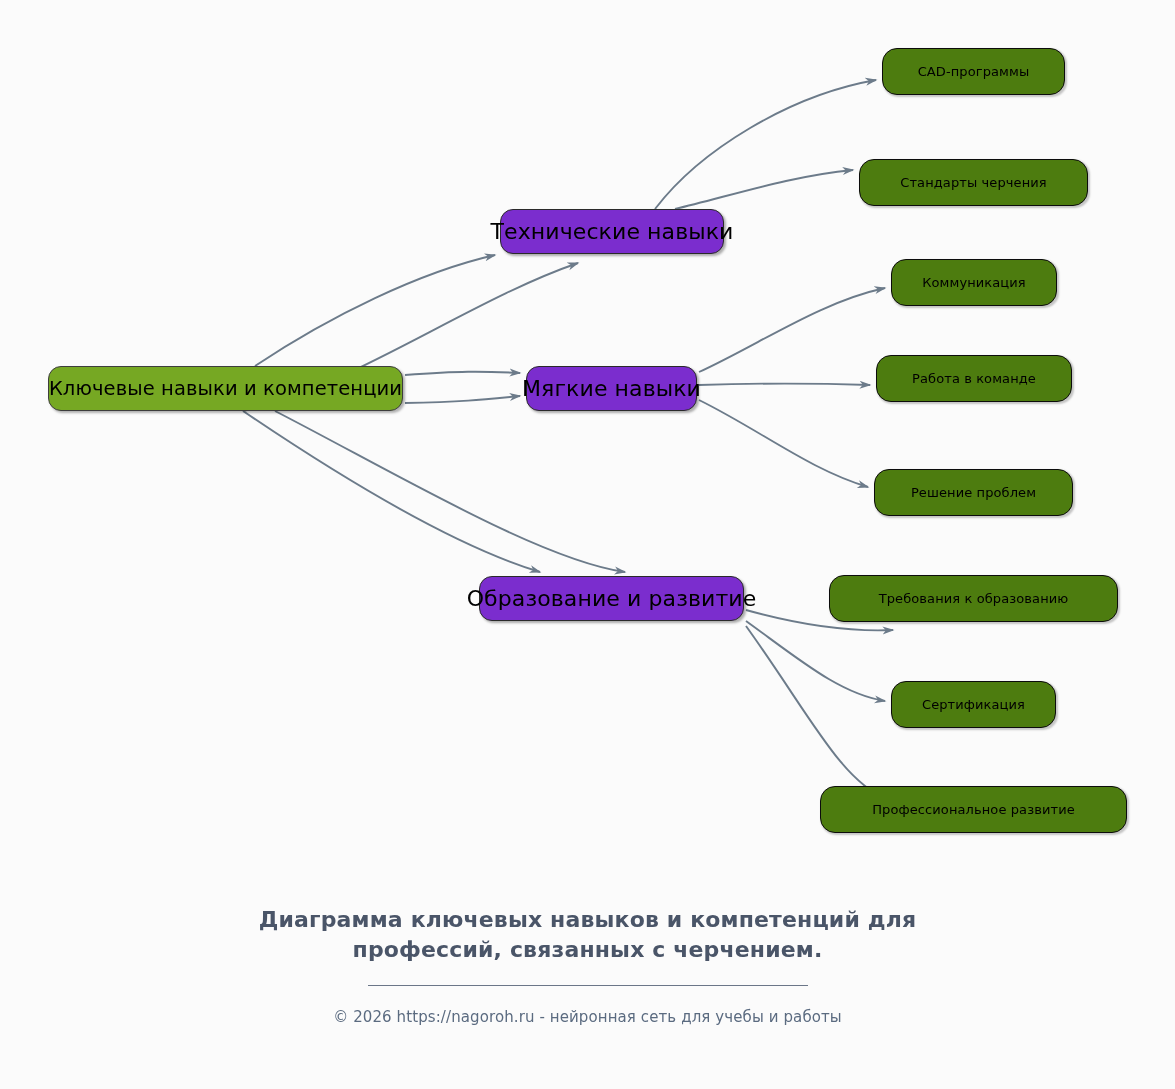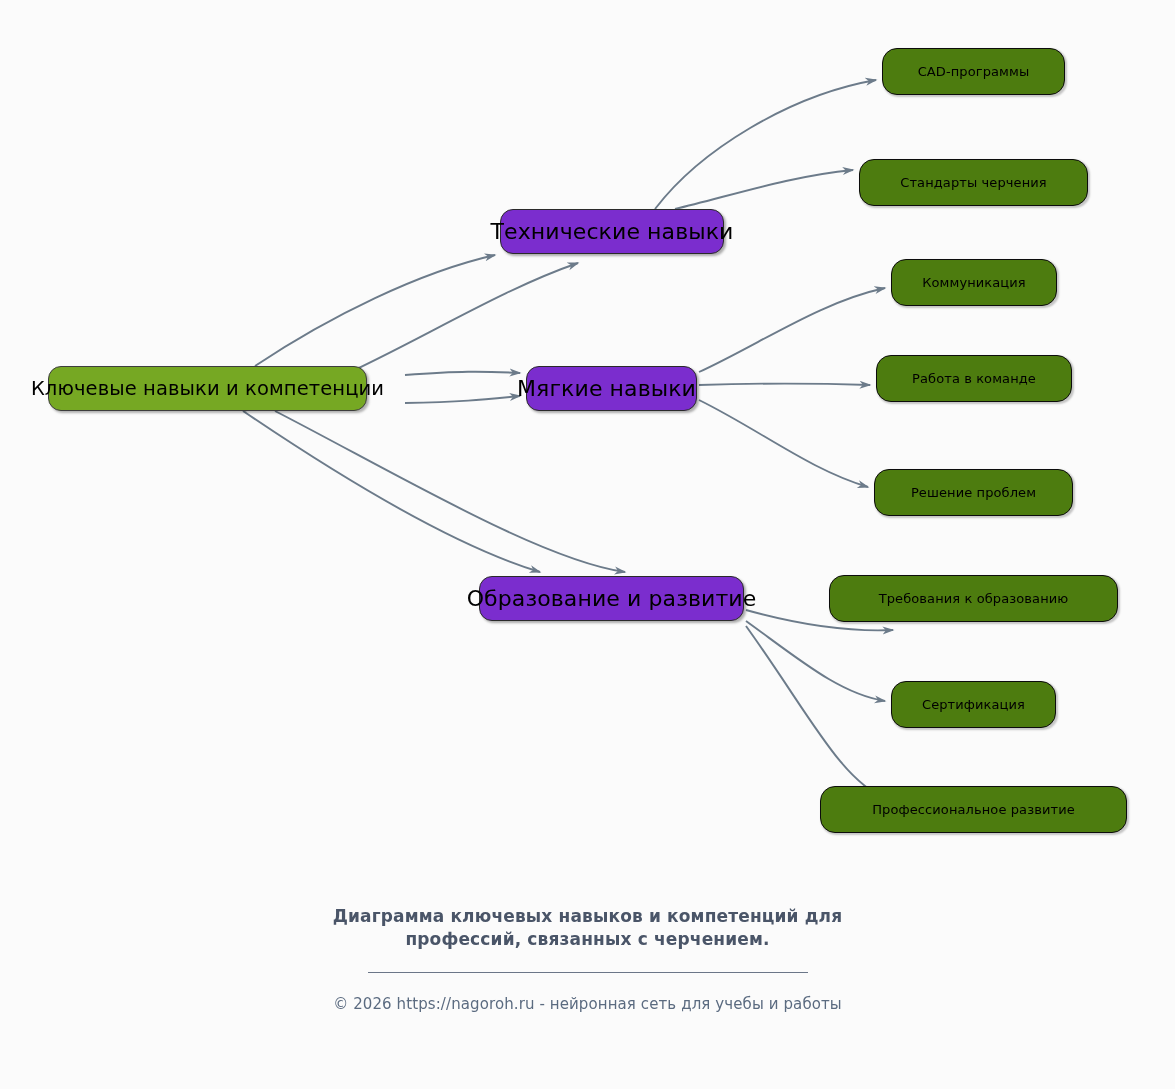--- a/index.html
+++ b/index.html
@@ -70,21 +70,21 @@
 
   #footer {
     position: absolute;
     left: 0;
     top: 905px;
     width: 1175px;
     text-align: center;
   }
 
   .caption {
-    font-size: 17px;
+    font-size: 22px;
     font-weight: bold;
     color: #4a5568;
     line-height: 1.35;
     letter-spacing: 0.15px;
   }
 
   .footer-rule {
     width: 440px;
     height: 0;
     margin: 21px auto 0 auto;
@@ -122,27 +122,27 @@
         <path d="M 699,372 C 760,344 820,302 885,288" fill="none" stroke="#6c7b8a" stroke-width="1.9" marker-end="url(#arrowhead)"></path>
         <path d="M 699,385 C 760,383 810,383 870,385" fill="none" stroke="#6c7b8a" stroke-width="1.9" marker-end="url(#arrowhead)"></path>
         <path d="M 699,400 C 760,430 810,470 868,487" fill="none" stroke="#6c7b8a" stroke-width="1.9" marker-end="url(#arrowhead)"></path>
         <path d="M 746,610 C 800,625 850,632 893,630" fill="none" stroke="#6c7b8a" stroke-width="1.9" marker-end="url(#arrowhead)"></path>
         <path d="M 746,621 C 800,660 840,694 885,701" fill="none" stroke="#6c7b8a" stroke-width="1.9" marker-end="url(#arrowhead)"></path>
         <path d="M 746,626 C 810,715 840,780 888,800" fill="none" stroke="#6c7b8a" stroke-width="1.9" marker-end="url(#arrowhead)"></path>
       </g>
   </svg>
 
   <div id="node-group">
-      <div class="node node-root" style="left: 48px; top: 366px; width: 319px; height: 45px;">
+      <div class="node node-root" style="left: 48px; top: 366px; width: 355px; height: 45px;">
         <span>Ключевые навыки и компетенции</span>
       </div>
       <div class="node node-branch" style="left: 500px; top: 209px; width: 224px; height: 45px;">
         <span>Технические навыки</span>
       </div>
-      <div class="node node-branch" style="left: 526px; top: 366px; width: 171px; height: 45px; justify-content: flex-end;">
+      <div class="node node-branch" style="left: 526px; top: 366px; width: 171px; height: 45px;">
         <span>Мягкие навыки</span>
       </div>
       <div class="node node-branch" style="left: 479px; top: 576px; width: 265px; height: 45px;">
         <span>Образование и развитие</span>
       </div>
       <div class="node node-leaf" style="left: 882px; top: 48px; width: 183px; height: 47px;">
         <span>CAD-программы</span>
       </div>
       <div class="node node-leaf" style="left: 859px; top: 159px; width: 229px; height: 47px;">
         <span>Стандарты черчения</span>

